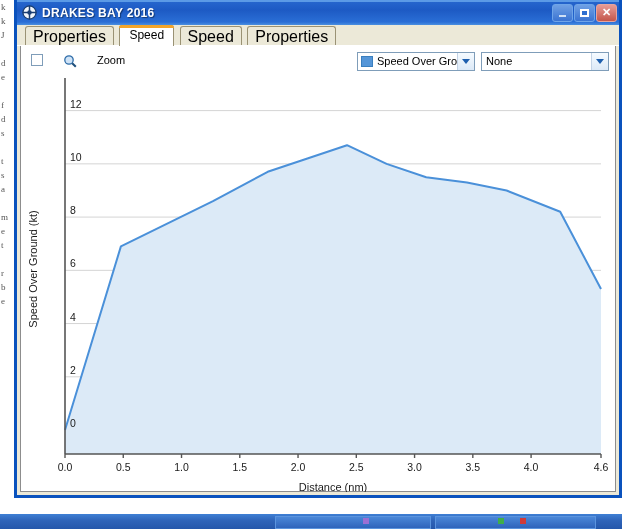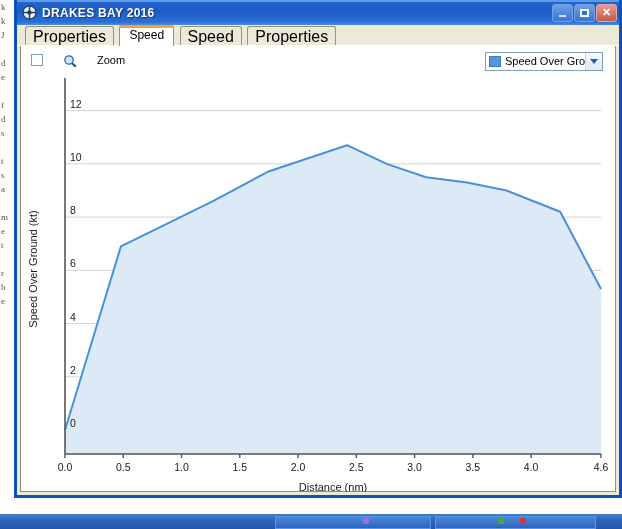--- a/index.html
+++ b/index.html
@@ -277,20 +277,26 @@
       <span class="tb-spacer"></span>
 
       <div class="combo series">
         <span class="swatch" style="background:#5596d8;"></span>
         <span class="combo-text">Speed Over Grou</span>
         <span class="combo-arrow">
           <span class="chev"></span>
         </span>
       </div>
 
+      <div class="combo overlay">
+        <span class="combo-text">None</span>
+        <span class="combo-arrow">
+          <span class="chev"></span>
+        </span>
+      </div>
     </div>
 
     <div id="chart-wrap">
       <svg id="chart-svg" width="596" height="420" viewBox="0 0 596 420">
         <g>
             <line x1="44" x2="580" y1="358.0431654676259" y2="358.0431654676259" stroke="#d4d4d4" stroke-width="1"></line>
             <line x1="44" x2="580" y1="304.8057553956835" y2="304.8057553956835" stroke="#d4d4d4" stroke-width="1"></line>
             <line x1="44" x2="580" y1="251.568345323741" y2="251.568345323741" stroke="#d4d4d4" stroke-width="1"></line>
             <line x1="44" x2="580" y1="198.33093525179856" y2="198.33093525179856" stroke="#d4d4d4" stroke-width="1"></line>
             <line x1="44" x2="580" y1="145.0935251798561" y2="145.0935251798561" stroke="#d4d4d4" stroke-width="1"></line>

